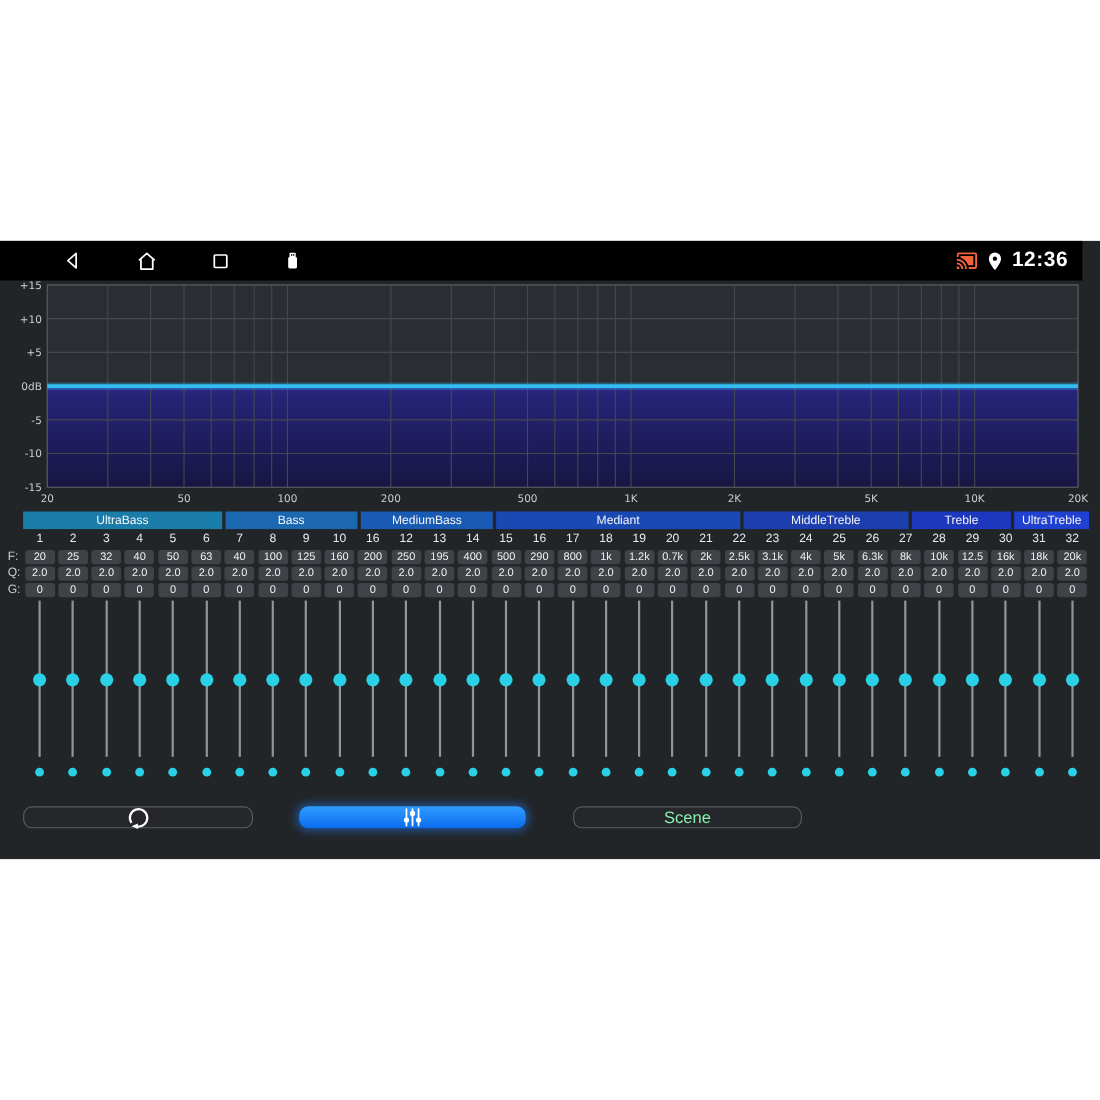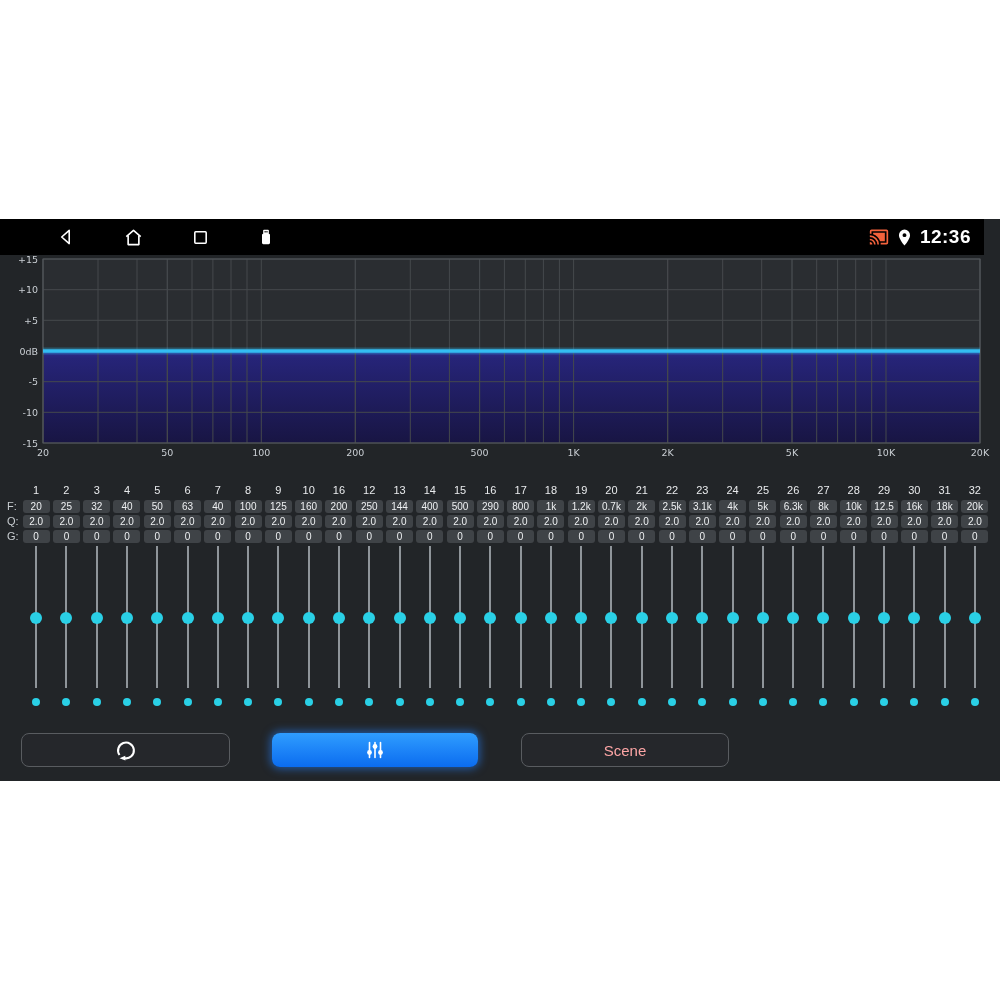--- a/index.html
+++ b/index.html
@@ -26,21 +26,21 @@
   .band .num{height:15px;line-height:15px;font-size:11px;color:#e9ebed;}
   .band .box{margin-top:2px;width:27px;height:13px;line-height:13px;border-radius:3px;background:#3f4347;color:#eef0f2;font-size:10px;text-align:center;overflow:hidden;}
   
   .sliders{position:absolute;top:327px;left:21px;width:969px;height:142px;display:grid;grid-template-columns:repeat(32,1fr);}
   .slider{position:relative;}
   .slider .track{position:absolute;left:calc(50% - 1px);top:0;bottom:0;width:2px;background:#8f959a;}
   .slider .thumb{position:absolute;top:66px;left:calc(50% - 6px);width:12px;height:12px;border-radius:50%;background:#2ad0e6;}
   .dots{position:absolute;top:479px;left:21px;width:969px;display:grid;grid-template-columns:repeat(32,1fr);}
   .dot{width:8px;height:8px;border-radius:50%;background:#2ad0e6;margin:0 auto;}
   
-  .btn{position:absolute;top:514px;height:34px;display:flex;align-items:center;justify-content:center;border-radius:8px;color:#fca5a5;font-size:15px;cursor:pointer;box-sizing:border-box;}
+  .btn{position:absolute;top:514px;height:20px;display:flex;align-items:center;justify-content:center;border-radius:8px;color:#86efac;font-size:15px;cursor:pointer;box-sizing:border-box;}
   .btn.dark{background:#25272b;border:1px solid #595c60;}
   .btn.blue{background:linear-gradient(180deg,#2f9dff,#0b6cf0);box-shadow:0 0 9px 2px rgba(37,130,255,.55);}
   #btn-reset{left:21px;width:209px;}
   #btn-eq{left:272px;width:206px;}
   #btn-scene{left:521px;width:208px;}
   #btn-sound{left:771px;width:207px;}
 </style>
 </head>
 <body>
 
@@ -109,20 +109,43 @@
         <text class="tick" x="261.3" y="201" text-anchor="middle">100</text>
         <text class="tick" x="355.3" y="201" text-anchor="middle">200</text>
         <text class="tick" x="479.6" y="201" text-anchor="middle">500</text>
         <text class="tick" x="573.6" y="201" text-anchor="middle">1K</text>
         <text class="tick" x="667.7" y="201" text-anchor="middle">2K</text>
         <text class="tick" x="792.0" y="201" text-anchor="middle">5K</text>
         <text class="tick" x="886.0" y="201" text-anchor="middle">10K</text>
         <text class="tick" x="980.0" y="201" text-anchor="middle">20K</text>
       </svg>
 
+    <div id="groups" class="groups">
+        <div class="group" style="flex-grow: 6; background: rgb(26, 124, 168);">
+          <span>UltraBass</span>
+        </div>
+        <div class="group" style="flex-grow: 4; background: rgb(27, 104, 176);">
+          <span>Bass</span>
+        </div>
+        <div class="group" style="flex-grow: 4; background: rgb(25, 90, 180);">
+          <span>MediumBass</span>
+        </div>
+        <div class="group" style="flex-grow: 7.35; background: rgb(27, 73, 180);">
+          <span>Mediant</span>
+        </div>
+        <div class="group" style="flex-grow: 5; background: rgb(28, 62, 174);">
+          <span>MiddleTreble</span>
+        </div>
+        <div class="group" style="flex-grow: 3; background: rgb(29, 55, 190);">
+          <span>Treble</span>
+        </div>
+        <div class="group" style="flex-grow: 2.25; background: rgb(32, 64, 210);">
+          <span>UltraTreble</span>
+        </div>
+      </div>
 
     <div class="fqg-labels">
       <span class="fqg-f">F:</span>
       <span class="fqg-q">Q:</span>
       <span class="fqg-g">G:</span>
     </div>
 
     <div id="bands" class="bands">
         <div class="band">
           <div class="num">1</div>
@@ -191,21 +214,21 @@
           <div class="box">0</div>
         </div>
         <div class="band">
           <div class="num">12</div>
           <div class="box">250</div>
           <div class="box">2.0</div>
           <div class="box">0</div>
         </div>
         <div class="band">
           <div class="num">13</div>
-          <div class="box">144</div>
+          <div class="box">195</div>
           <div class="box">2.0</div>
           <div class="box">0</div>
         </div>
         <div class="band">
           <div class="num">14</div>
           <div class="box">400</div>
           <div class="box">2.0</div>
           <div class="box">0</div>
         </div>
         <div class="band">

